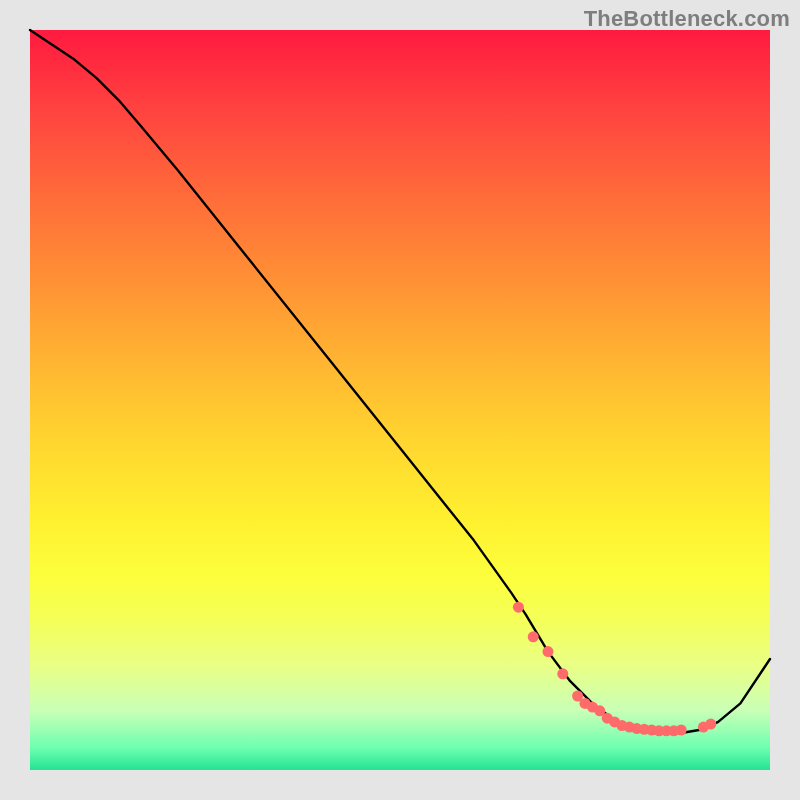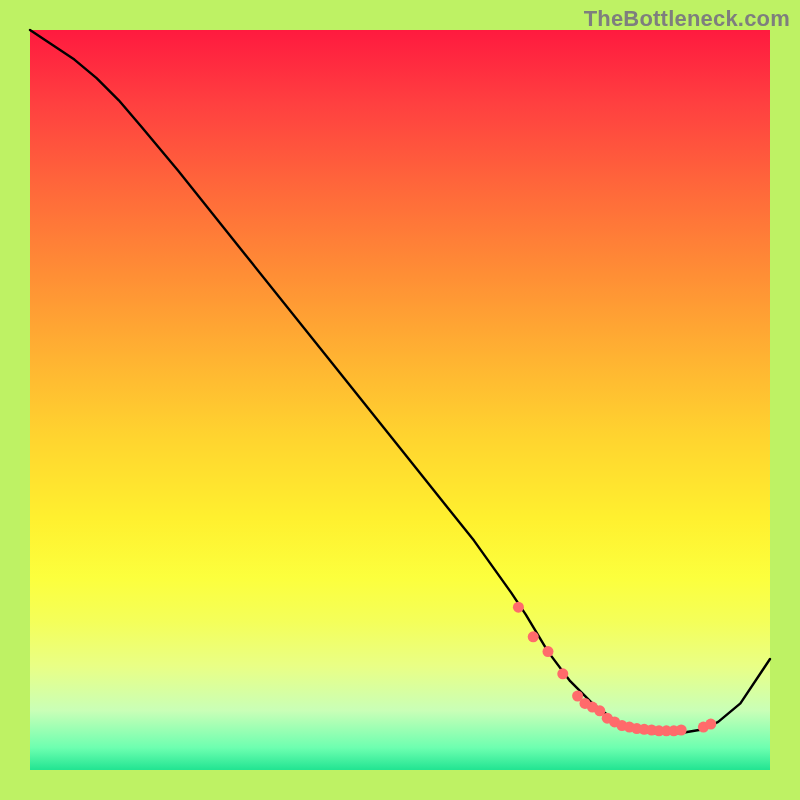--- a/index.html
+++ b/index.html
@@ -1,21 +1,21 @@
 <!DOCTYPE html>
 <html><head>
 <meta charset="utf-8">
 <style>
   * { margin: 0; padding: 0; box-sizing: border-box; }
   html, body { width: 800px; height: 800px; background: #000; overflow: hidden; }
   .frame {
     position: relative;
     width: 800px;
     height: 800px;
-    background: #bef264;
+    background: #e5e5e5;
   }
   .watermark {
     position: absolute;
     top: 6px;
     right: 10px;
     font-family: Arial, Helvetica, sans-serif;
     font-size: 22px;
     font-weight: 600;
     color: #7e7e7e;
     letter-spacing: 0.2px;

